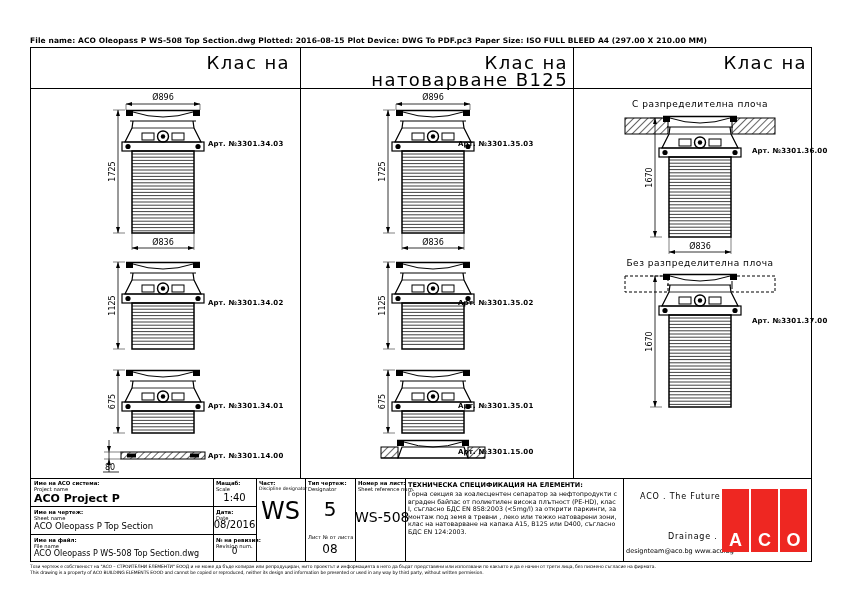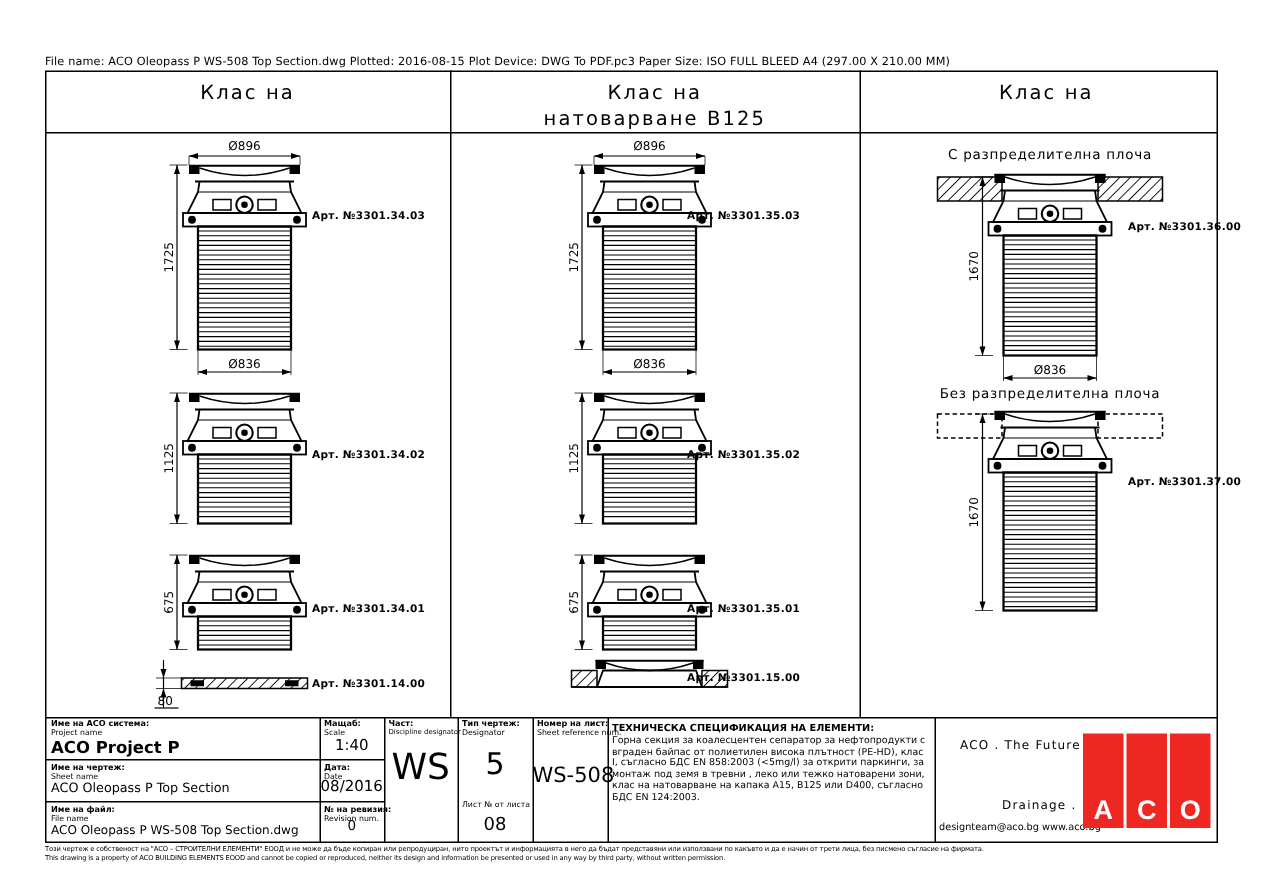--- a/index.html
+++ b/index.html
@@ -2,22 +2,22 @@
 <html><head>
 <meta charset="utf-8">
 <style>
   *{margin:0;padding:0;box-sizing:border-box}
   html,body{background:#fff}
   .page{position:relative;width:842px;height:595px;background:#fff;color:#000;
         font-family:"DejaVu Sans",sans-serif;overflow:hidden}
   .abs{position:absolute}
   .ln{position:absolute;background:#000}
   .frame{position:absolute;border:1.4px solid #000}
-  .meta{position:absolute;font-size:7.5px;font-weight:normal;letter-spacing:.1px;white-space:nowrap}
-  .panel-title{position:absolute;text-align:center;font-size:13px;letter-spacing:1.4px;line-height:17px}
+  .meta{position:absolute;font-size:7.5px;font-weight:bold;letter-spacing:.1px;white-space:nowrap}
+  .panel-title{position:absolute;text-align:right;font-size:18px;letter-spacing:1.4px;line-height:17px}
   .sub{position:absolute;text-align:center;font-size:9px;letter-spacing:.5px;white-space:nowrap}
   .art{position:absolute;font-size:7px;font-weight:bold;letter-spacing:.2px;white-space:nowrap}
   .tlb{position:absolute;font-size:5.4px;font-weight:bold;line-height:6px;white-space:nowrap}
   .tle{position:absolute;font-size:5.2px;line-height:6px;white-space:nowrap}
   .tv{position:absolute;white-space:nowrap}
   .ctr{text-align:center}
   .fine{position:absolute;font-size:4.5px;line-height:5.8px;white-space:nowrap;letter-spacing:-.1px}
   .logo{position:absolute;display:flex;gap:2px}
   .bar{position:relative;width:27px;height:63px}
   .bar span{position:absolute;bottom:1px;left:0;right:0;text-align:center;

